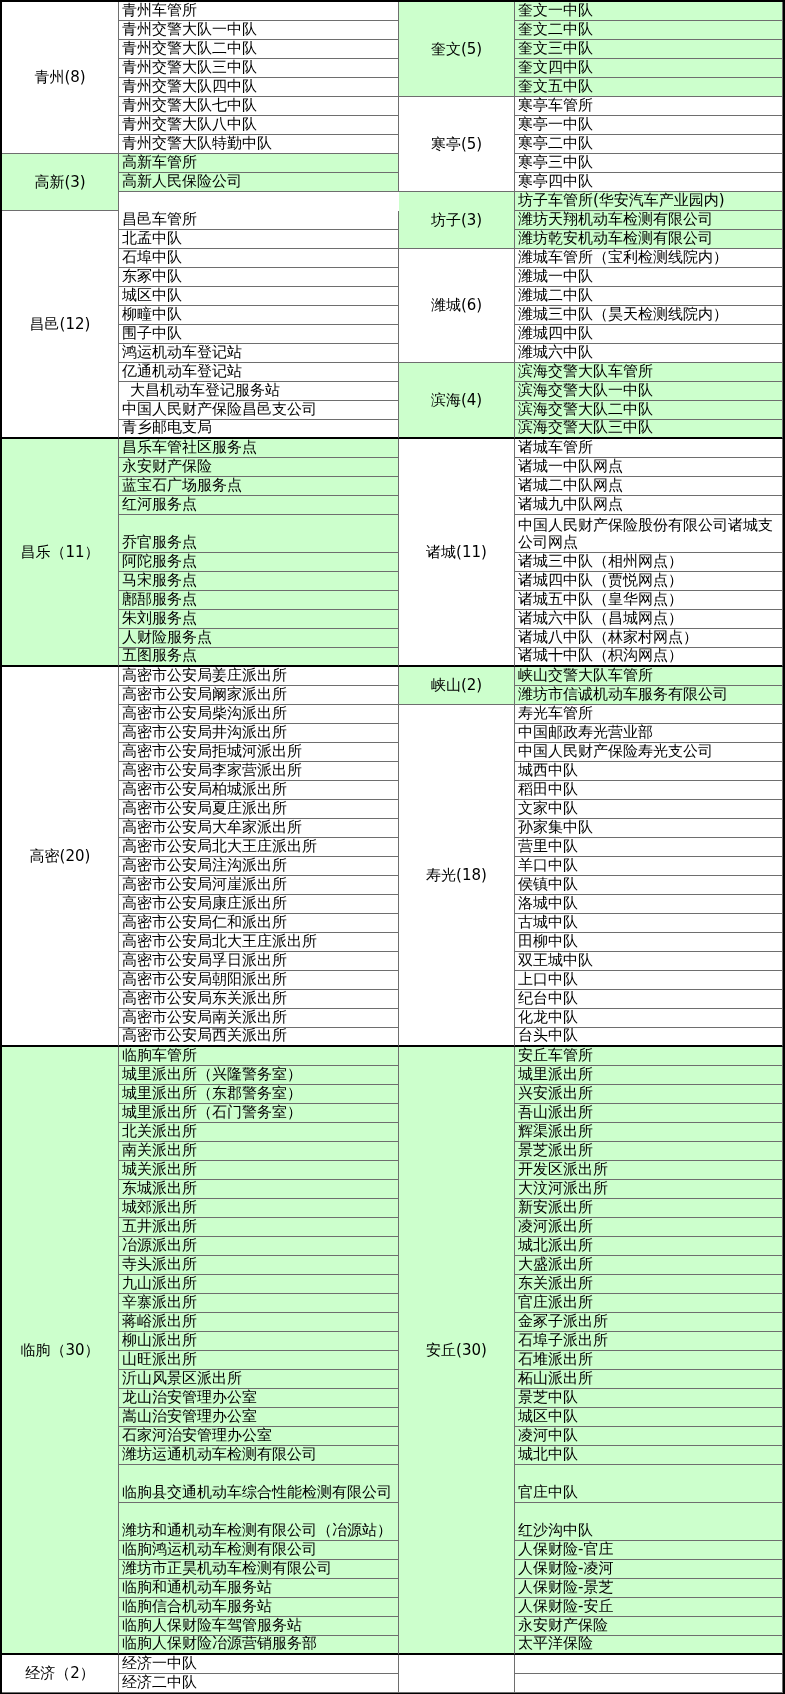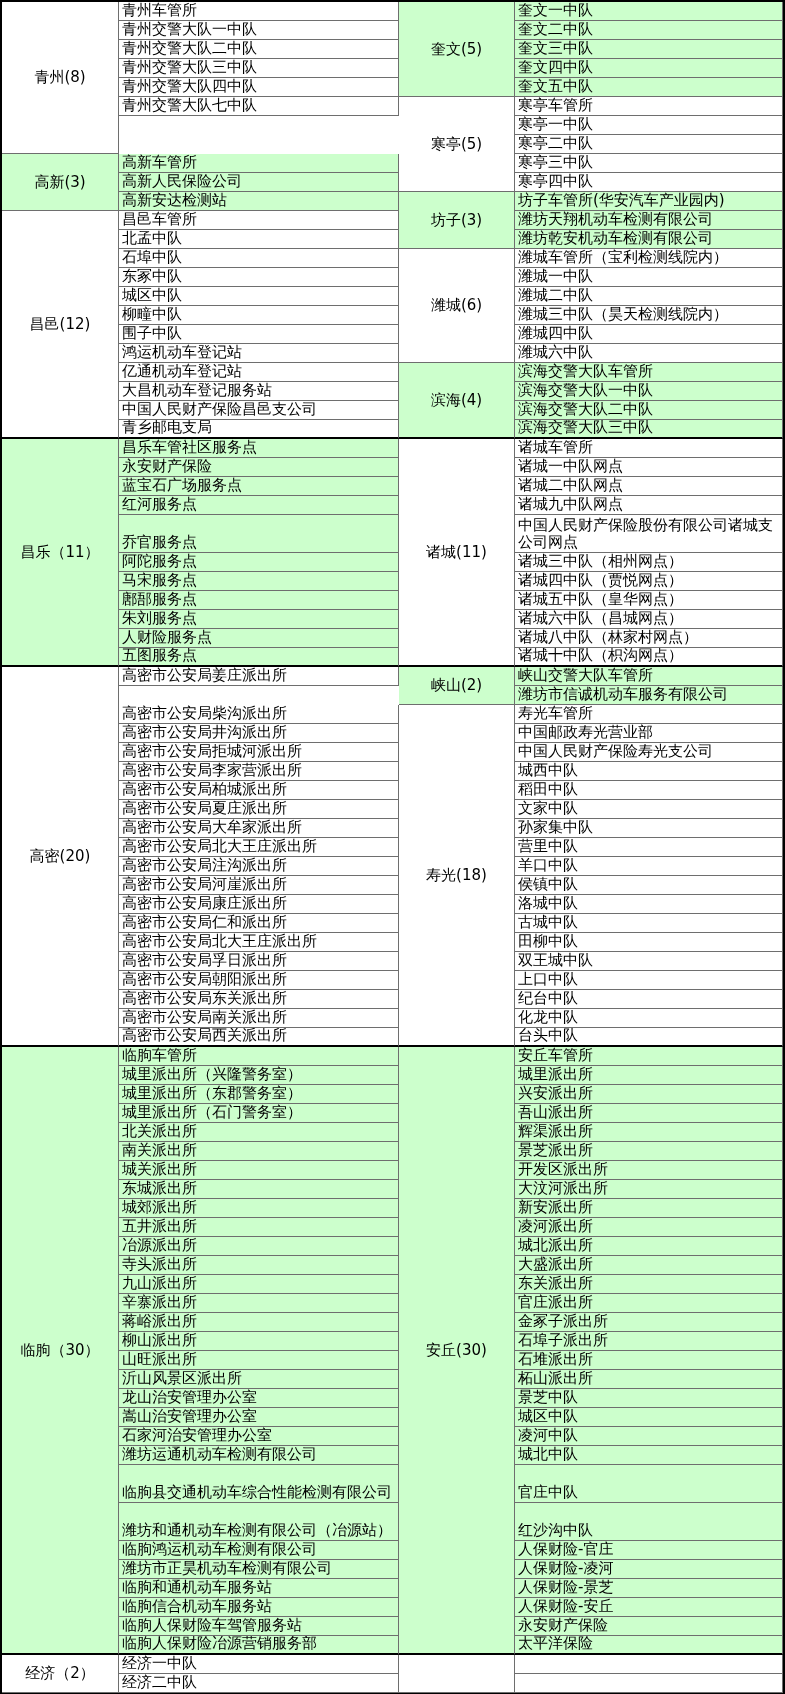--- a/index.html
+++ b/index.html
@@ -41,51 +41,53 @@
 <body>
 
 <div id="grid" style="grid-template-rows: 19px 19px 19px 19px 19px 19px 19px 19px 19px 19px 19px 19px 19px 19px 19px 19px 19px 19px 19px 19px 19px 19px 19px 19px 19px 19px 19px 38px 19px 19px 19px 19px 19px 19px 19px 19px 19px 19px 19px 19px 19px 19px 19px 19px 19px 19px 19px 19px 19px 19px 19px 19px 19px 19px 19px 19px 19px 19px 19px 19px 19px 19px 19px 19px 19px 19px 19px 19px 19px 19px 19px 19px 19px 19px 19px 19px 38px 38px 19px 19px 19px 19px 19px 19px 19px 19px;">
     <div class="cell label white" style="grid-area: 1 / 1 / span 8;">青州(8)</div>
     <div class="cell item white" style="grid-area: 1 / 2;">青州车管所</div>
     <div class="cell item white" style="grid-area: 2 / 2;">青州交警大队一中队</div>
     <div class="cell item white" style="grid-area: 3 / 2;">青州交警大队二中队</div>
     <div class="cell item white" style="grid-area: 4 / 2;">青州交警大队三中队</div>
     <div class="cell item white" style="grid-area: 5 / 2;">青州交警大队四中队</div>
     <div class="cell item white" style="grid-area: 6 / 2;">青州交警大队七中队</div>
+    <div class="cell item white" style="grid-area: 7 / 2;">青州交警大队八中队</div>
+    <div class="cell item white" style="grid-area: 8 / 2;">青州交警大队特勤中队</div>
     <div class="cell label green" style="grid-area: 9 / 1 / span 3;">高新(3)</div>
     <div class="cell item green" style="grid-area: 9 / 2;">高新车管所</div>
     <div class="cell item green" style="grid-area: 10 / 2;">高新人民保险公司</div>
-    <div class="cell item green" style="grid-area: 11 / 2;">高新安达检测站</div>
     <div class="cell label white thick" style="grid-area: 12 / 1 / span 12;">昌邑(12)</div>
     <div class="cell item white" style="grid-area: 12 / 2;">昌邑车管所</div>
     <div class="cell item white" style="grid-area: 13 / 2;">北孟中队</div>
     <div class="cell item white" style="grid-area: 14 / 2;">石埠中队</div>
     <div class="cell item white" style="grid-area: 15 / 2;">东冢中队</div>
     <div class="cell item white" style="grid-area: 16 / 2;">城区中队</div>
     <div class="cell item white" style="grid-area: 17 / 2;">柳疃中队</div>
     <div class="cell item white" style="grid-area: 18 / 2;">围子中队</div>
     <div class="cell item white" style="grid-area: 19 / 2;">鸿运机动车登记站</div>
     <div class="cell item white" style="grid-area: 20 / 2;">亿通机动车登记站</div>
-    <div class="cell item white" style="grid-area: 21 / 2;">大昌机动车登记服务站</div>
+    <div class="cell item white" style="grid-area: 21 / 2; margin-left: 8px;">大昌机动车登记服务站</div>
     <div class="cell item white" style="grid-area: 22 / 2;">中国人民财产保险昌邑支公司</div>
     <div class="cell item white thick" style="grid-area: 23 / 2;">青乡邮电支局</div>
     <div class="cell label green thick" style="grid-area: 24 / 1 / span 11;">昌乐（11）</div>
     <div class="cell item green" style="grid-area: 24 / 2;">昌乐车管社区服务点</div>
     <div class="cell item green" style="grid-area: 25 / 2;">永安财产保险</div>
     <div class="cell item green" style="grid-area: 26 / 2;">蓝宝石广场服务点</div>
     <div class="cell item green" style="grid-area: 27 / 2;">红河服务点</div>
     <div class="cell item green" style="grid-area: 28 / 2;">乔官服务点</div>
     <div class="cell item green" style="grid-area: 29 / 2;">阿陀服务点</div>
     <div class="cell item green" style="grid-area: 30 / 2;">马宋服务点</div>
     <div class="cell item green" style="grid-area: 31 / 2;">鄌郚服务点</div>
     <div class="cell item green" style="grid-area: 32 / 2;">朱刘服务点</div>
     <div class="cell item green" style="grid-area: 33 / 2;">人财险服务点</div>
     <div class="cell item green thick" style="grid-area: 34 / 2;">五图服务点</div>
     <div class="cell label white thick" style="grid-area: 35 / 1 / span 20;">高密(20)</div>
     <div class="cell item white" style="grid-area: 35 / 2;">高密市公安局姜庄派出所</div>
+    <div class="cell item white" style="grid-area: 36 / 2;">高密市公安局阚家派出所</div>
     <div class="cell item white" style="grid-area: 37 / 2;">高密市公安局柴沟派出所</div>
     <div class="cell item white" style="grid-area: 38 / 2;">高密市公安局井沟派出所</div>
     <div class="cell item white" style="grid-area: 39 / 2;">高密市公安局拒城河派出所</div>
     <div class="cell item white" style="grid-area: 40 / 2;">高密市公安局李家营派出所</div>
     <div class="cell item white" style="grid-area: 41 / 2;">高密市公安局柏城派出所</div>
     <div class="cell item white" style="grid-area: 42 / 2;">高密市公安局夏庄派出所</div>
     <div class="cell item white" style="grid-area: 43 / 2;">高密市公安局大牟家派出所</div>
     <div class="cell item white" style="grid-area: 44 / 2;">高密市公安局北大王庄派出所</div>
     <div class="cell item white" style="grid-area: 45 / 2;">高密市公安局注沟派出所</div>
     <div class="cell item white" style="grid-area: 46 / 2;">高密市公安局河崖派出所</div>

